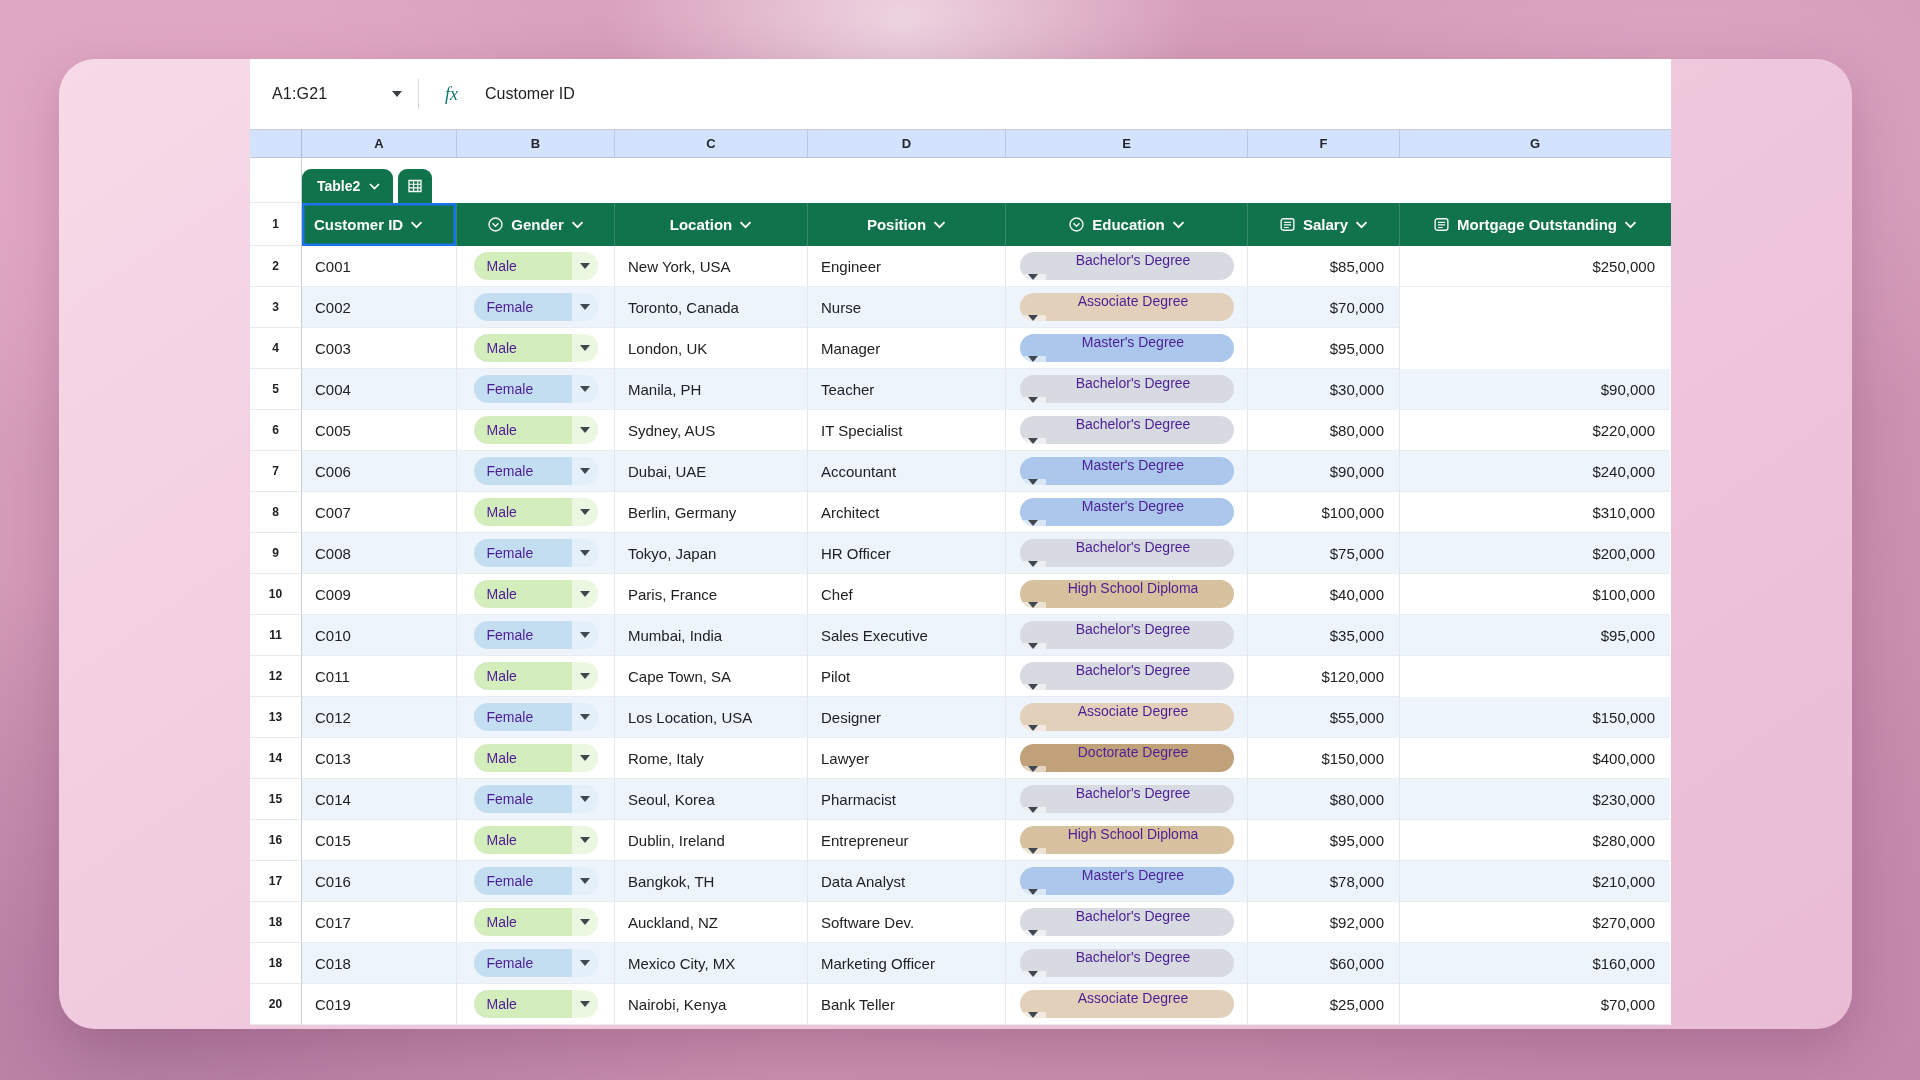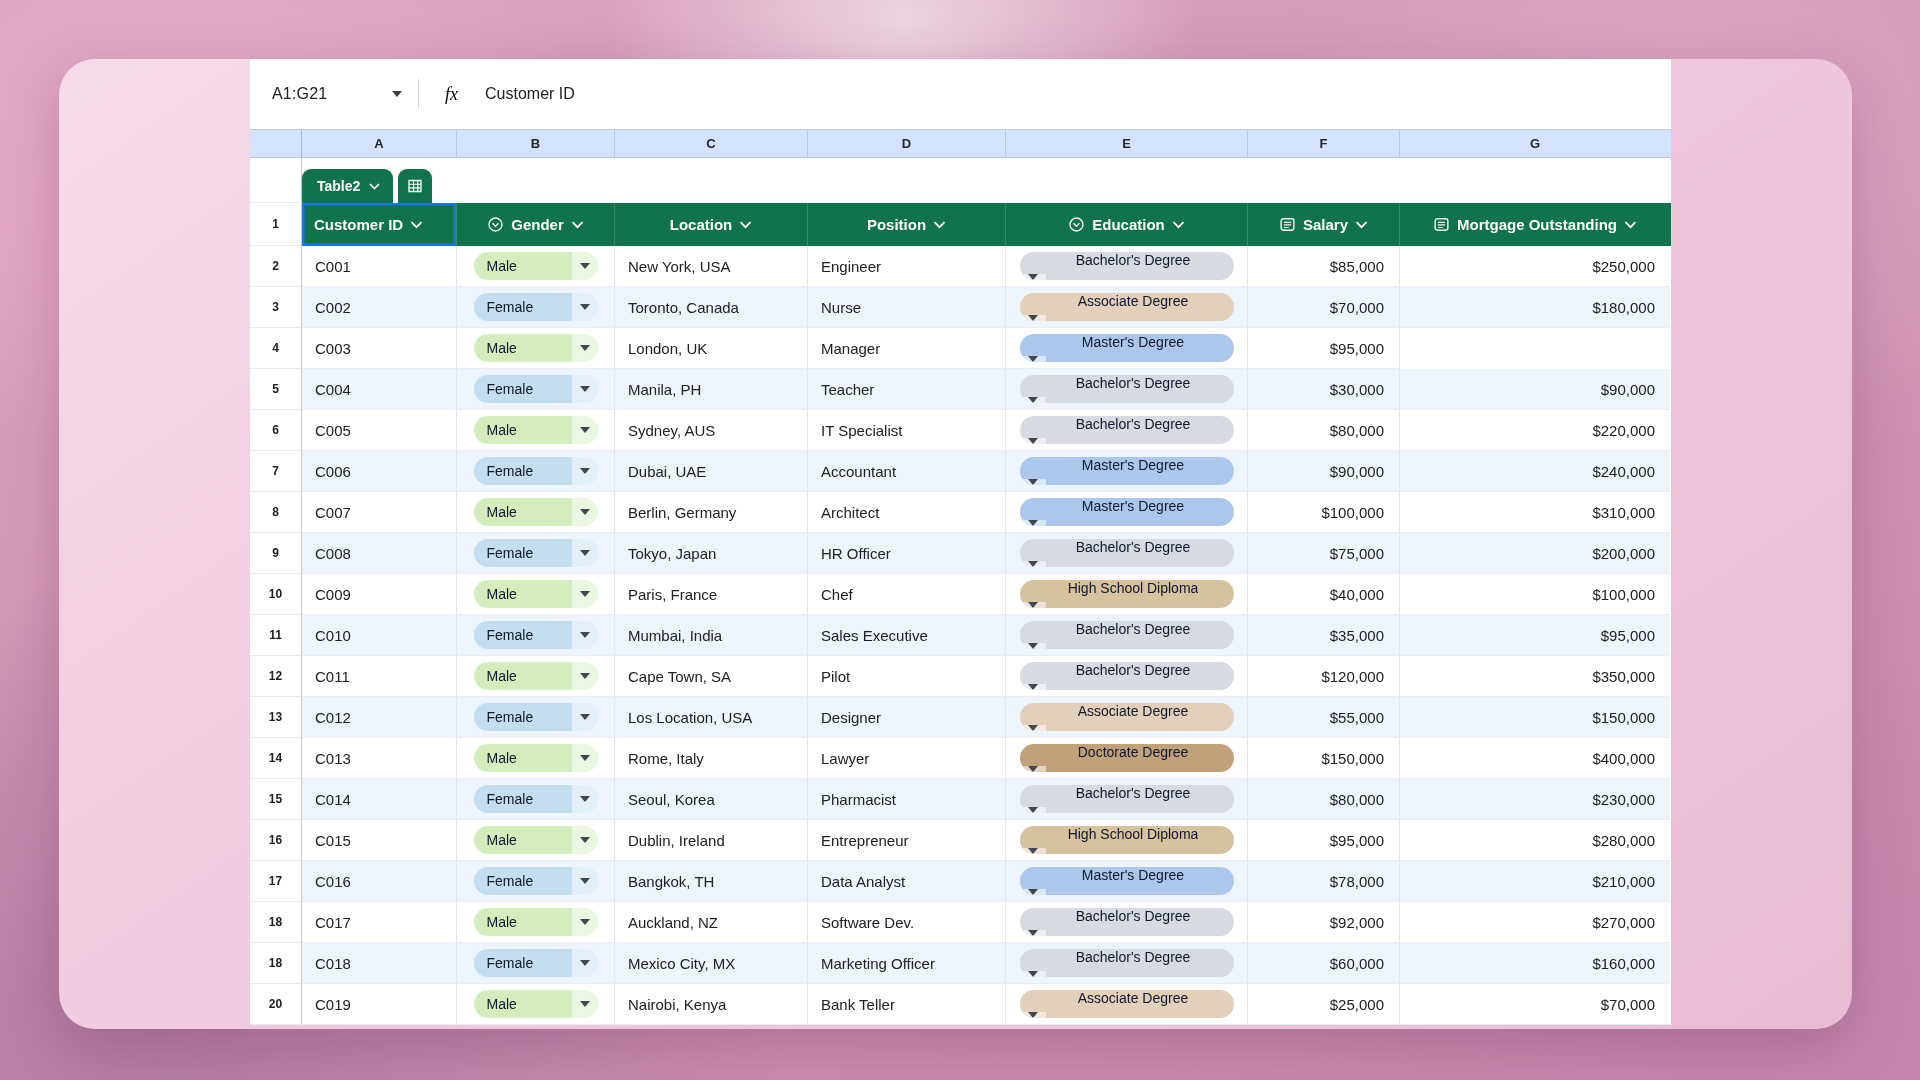--- a/index.html
+++ b/index.html
@@ -21,21 +21,21 @@
   }
   .sheet{position:absolute;left:191px;top:0;width:1421px;height:966px;background:#fff;display:flex;flex-direction:column;}
 
   
   .formula-bar{flex:0 0 70px;height:70px;display:flex;align-items:center;background:#fff;text-align:right;}
   .name-box{width:168px;height:100%;display:flex;align-items:center;justify-content:space-between;
     padding:0 16px 0 22px;box-sizing:border-box;cursor:default;}
   .name-box-text{font-size:16px;color:#202124;letter-spacing:.2px;}
   .nb-tri{width:0;height:0;border-left:5px solid transparent;border-right:5px solid transparent;border-top:6px solid #394045;}
   .fb-divider{width:1px;height:30px;background:#d4d7db;}
-  .fx{font-family:"Liberation Serif",serif;font-style:italic;font-size:18px;color:#000000;margin-left:26px;}
+  .fx{font-family:"Liberation Serif",serif;font-style:italic;font-size:18px;color:#0f766e;margin-left:26px;}
   .formula-text{font-size:16px;color:#202124;margin-left:27px;}
 
   
   .grid{flex:1;display:flex;flex-direction:column;min-height:0;}
   .col-strip{flex:0 0 29px;height:29px;display:flex;background:#d3e3fd;border-top:1px solid #c6cdd8;border-bottom:1px solid #b7c5e3;box-sizing:border-box;}
   .corner{width:52px;box-sizing:border-box;border-right:1px solid #a9badb;}
   .cl{display:flex;align-items:center;justify-content:center;font-size:13px;font-weight:700;color:#23272d;
       border-right:1px solid #b9c8e6;box-sizing:border-box;}
 
   .c-a{width:155px}.c-b{width:158px}.c-c{width:193px}.c-d{width:198px}.c-e{width:242px}.c-f{width:152px}.c-g{width:270px;border-right:none !important}
@@ -59,21 +59,21 @@
   .hic{display:flex;align-items:center;opacity:.95;}
 
   .rows{flex:1;display:flex;flex-direction:column;min-height:0;}
   .trow{flex:0 0 41px;height:41px;display:flex;background:#fff;}
   .trow.band .cell{background:#eef4fb;}
   .cell{display:flex;align-items:center;font-size:15px;color:#202124;border-right:1px solid #e3e6ea;
       border-bottom:1px solid #e9ecf0;box-sizing:border-box;padding-left:13px;white-space:nowrap;overflow:hidden;background:#fff;}
   .cell.center{justify-content:center;padding-left:0;}
   .cell.right{justify-content:flex-end;padding-right:15px;padding-left:0;}
 
-  .chip{display:inline-flex;align-items:center;height:28px;border-radius:14px;overflow:hidden;font-size:14px;color:#0f172a;cursor:pointer;}
+  .chip{display:inline-flex;align-items:center;height:28px;border-radius:14px;overflow:hidden;font-size:14px;color:#4c1d95;cursor:pointer;}
   .chip-gender{width:124px;}
   .chip-education{width:214px;flex-direction:column;}
   .chip-label{flex:1;text-align:left;padding-left:13px;white-space:nowrap;overflow:hidden;}
   .chip-arrow-box{width:26px;align-self:stretch;display:flex;align-items:center;justify-content:center;background:rgba(255,255,255,.55);}
   .tri{width:0;height:0;border-left:5px solid transparent;border-right:5px solid transparent;border-top:6px solid #40474f;}
 </style>
 </head>
 <body>
 
 <div class="window">
@@ -233,21 +233,20 @@
       <div class="cell c-d">Nurse</div>
       <div class="cell c-e center">
               <span class="chip chip-education" style="background:#e2d0ba">
                 <span class="chip-label">Associate Degree</span>
                 <span class="chip-arrow-box">
                   <span class="tri"></span>
                 </span>
               </span>
             </div>
       <div class="cell c-f right">$70,000</div>
-      <div class="cell c-g right">$180,000</div>
     </div>
           <div class="trow">
       <div class="gut">4</div>
       <div class="cell c-a">C003</div>
       <div class="cell c-b center">
               <span class="chip chip-gender" style="background:#d4edbc">
                 <span class="chip-label">Male</span>
                 <span class="chip-arrow-box">
                   <span class="tri"></span>
                 </span>
@@ -448,21 +447,20 @@
       <div class="cell c-d">Pilot</div>
       <div class="cell c-e center">
               <span class="chip chip-education" style="background:#d7dbe1">
                 <span class="chip-label">Bachelor's Degree</span>
                 <span class="chip-arrow-box">
                   <span class="tri"></span>
                 </span>
               </span>
             </div>
       <div class="cell c-f right">$120,000</div>
-      <div class="cell c-g right">$350,000</div>
     </div>
           <div class="trow band">
       <div class="gut">13</div>
       <div class="cell c-a">C012</div>
       <div class="cell c-b center">
               <span class="chip chip-gender" style="background:#c3ddf1">
                 <span class="chip-label">Female</span>
                 <span class="chip-arrow-box">
                   <span class="tri"></span>
                 </span>

